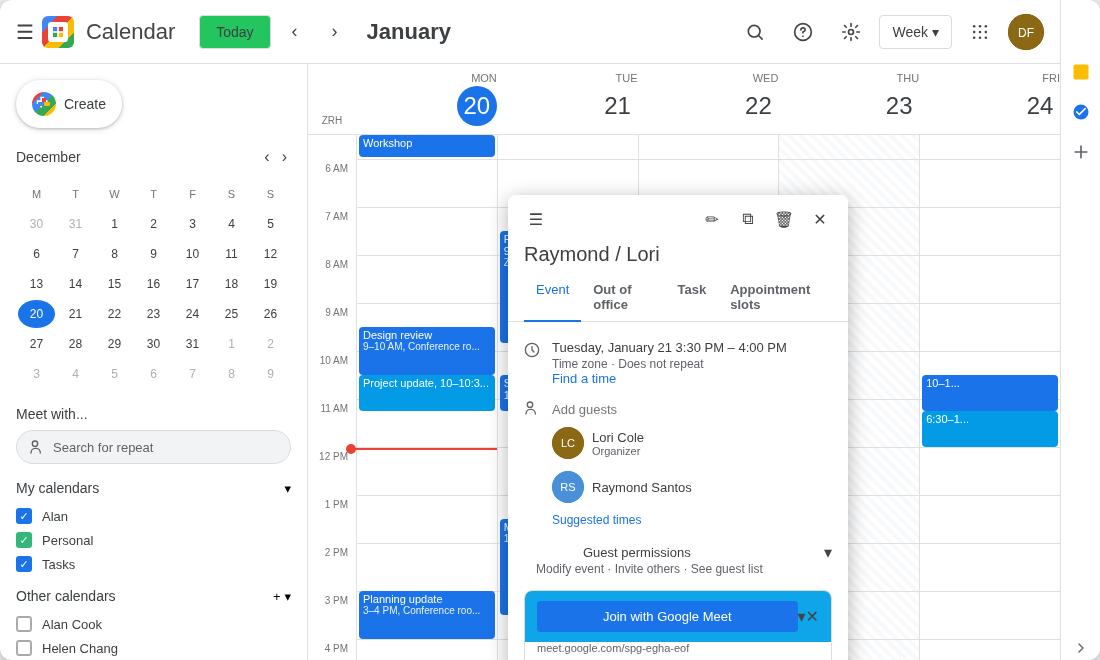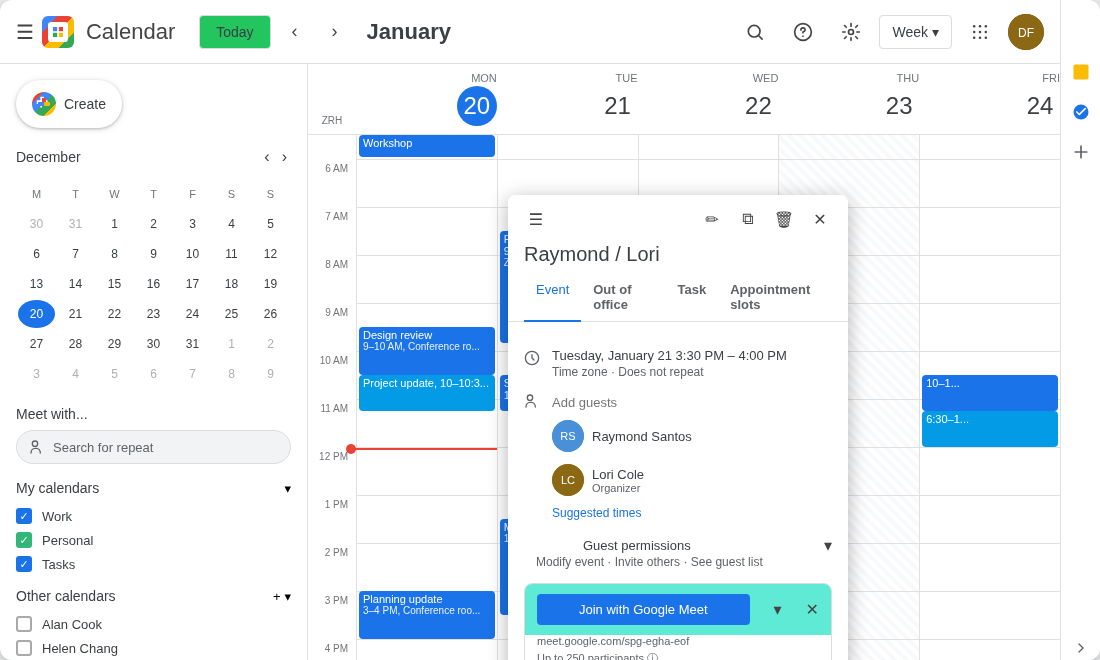--- a/index.html
+++ b/index.html
@@ -233,21 +233,21 @@
       gap: 4px;
     }
     .popup-header-icons { display: flex; gap: 4px; margin-left: auto; }
     .popup-icon-btn {
       width: 32px; height: 32px; border-radius: 50%; border: none;
       background: transparent; cursor: pointer; color: #444; font-size: 16px;
       display: flex; align-items: center; justify-content: center;
     }
     .popup-title { font-size: 20px; font-weight: 400; color: #3c4043; padding: 0 16px; margin-bottom: 8px; }
     .popup-tabs {
-      display: flex; gap: 0; padding: 0 16px; margin-bottom: 20px;
+      display: flex; gap: 0; padding: 0 16px; margin-bottom: 12px;
       border-bottom: 1px solid #e0e0e0;
     }
     .popup-tab {
       padding: 8px 12px; font-size: 13px; cursor: pointer; color: #5f6368;
       border-bottom: 2px solid transparent; margin-bottom: -1px; font-weight: bold;
     }
     .popup-tab.active { color: #1a73e8; border-bottom: 2px solid #1a73e8; font-weight: 500; }
     .popup-row {
       display: flex; align-items: flex-start; gap: 12px;
       padding: 6px 16px;
@@ -276,23 +276,23 @@
     .popup-permissions { font-size: 12px; color: #5f6368; }
     .collapse-btn { cursor: pointer; color: #444; }
 
     .gmeet-section {
       margin: 8px 16px;
       border: 1px solid #dadce0;
       border-radius: 8px;
       overflow: hidden;
     }
     .gmeet-header {
-      display: flex; align-items: center; gap: 24px;
+      display: flex; align-items: center; gap: 0;
       padding: 10px 12px;
-      background: #5eead4;
+      background: #0ea5e9;
     }
     .gmeet-join-btn {
       background: #1a73e8; color: white; border: none;
       border-radius: 4px; padding: 8px 16px; font-size: 13px;
       cursor: pointer; flex: 1;
     }
     .gmeet-chevron { background: none; border: none; cursor: pointer; color: #444; font-size: 16px; }
     .gmeet-close { background: none; border: none; cursor: pointer; color: #444; font-size: 16px; }
     .gmeet-link { font-size: 11px; color: #5f6368; padding: 0 12px 4px; }
     .gmeet-participants { font-size: 11px; color: #5f6368; padding: 0 12px 8px; }
@@ -473,21 +473,21 @@
           </div>
         </div>
 
         <div class="calendars-section">
           <div class="calendars-header">
             <span class="calendars-header-title">My calendars</span>
             <span>▾</span>
           </div>
           <div class="cal-item">
             <div class="cal-checkbox" style="background:#1a73e8;">✓</div>
-            <span class="cal-label">Work</span>
+            <span class="cal-label">Alan</span>
           </div>
           <div class="cal-item">
             <div class="cal-checkbox" style="background:#33b679;">✓</div>
             <span class="cal-label">Personal</span>
           </div>
           <div class="cal-item">
             <div class="cal-checkbox" style="background:#1a73e8;">✓</div>
             <span class="cal-label">Tasks</span>
           </div>
         </div>
@@ -697,53 +697,54 @@
             <div class="popup-row">
               <div class="popup-row-icon">
                 <svg width="16" height="16" viewBox="0 0 24 24" fill="none">
                     <circle cx="12" cy="12" r="10" stroke="#5f6368" stroke-width="2"></circle>
                     <path d="M12 7v5l3 3" stroke="#5f6368" stroke-width="2" stroke-linecap="round"></path>
                   </svg>
               </div>
               <div class="popup-row-content">
                 <div class="popup-datetime">Tuesday, January 21  3:30 PM – 4:00 PM</div>
                 <div class="popup-timezone">Time zone · Does not repeat</div>
+                <div class="popup-link">Find a time</div>
               </div>
             </div>
 
             <div class="popup-row">
               <div class="popup-row-icon">
                 <svg width="16" height="16" viewBox="0 0 24 24" fill="none">
                     <circle cx="9" cy="7" r="4" stroke="#5f6368" stroke-width="2"></circle>
                     <path d="M3 21c0-4 2.7-7 6-7h2c3.3 0 6 3 6 7" stroke="#5f6368" stroke-width="2" stroke-linecap="round"></path>
                   </svg>
               </div>
               <div class="popup-row-content">
                 <input class="popup-guests-input" placeholder="Add guests" style="">
                 <div class="popup-guest">
-                  <div class="guest-avatar" style="background:#4a90d9;">
-                    <svg width="32" height="32" viewBox="0 0 32 32">
-                        <circle cx="16" cy="16" r="16" fill="#4a90d9"></circle>
-                        <text x="16" y="20" text-anchor="middle" fill="white" font-size="11">RS</text>
-                      </svg>
-                  </div>
-                  <div>
-                    <div class="guest-name">Raymond Santos</div>
-                  </div>
-                </div>
-                <div class="popup-guest">
                   <div class="guest-avatar" style="background:#8b6914;">
                     <svg width="32" height="32" viewBox="0 0 32 32">
                         <circle cx="16" cy="16" r="16" fill="#8b6914"></circle>
                         <text x="16" y="20" text-anchor="middle" fill="white" font-size="11">LC</text>
                       </svg>
                   </div>
                   <div>
                     <div class="guest-name">Lori Cole</div>
                     <div class="guest-role">Organizer</div>
+                  </div>
+                </div>
+                <div class="popup-guest">
+                  <div class="guest-avatar" style="background:#4a90d9;">
+                    <svg width="32" height="32" viewBox="0 0 32 32">
+                        <circle cx="16" cy="16" r="16" fill="#4a90d9"></circle>
+                        <text x="16" y="20" text-anchor="middle" fill="white" font-size="11">RS</text>
+                      </svg>
+                  </div>
+                  <div>
+                    <div class="guest-name">Raymond Santos</div>
                   </div>
                 </div>
                 <div class="suggested-times">Suggested times</div>
               </div>
             </div>
 
             <div class="popup-row">
               <div class="popup-row-icon"></div>
               <div class="popup-row-content">
                 <div style="display:flex;align-items:center;justify-content:space-between;margin-left:47px;">

